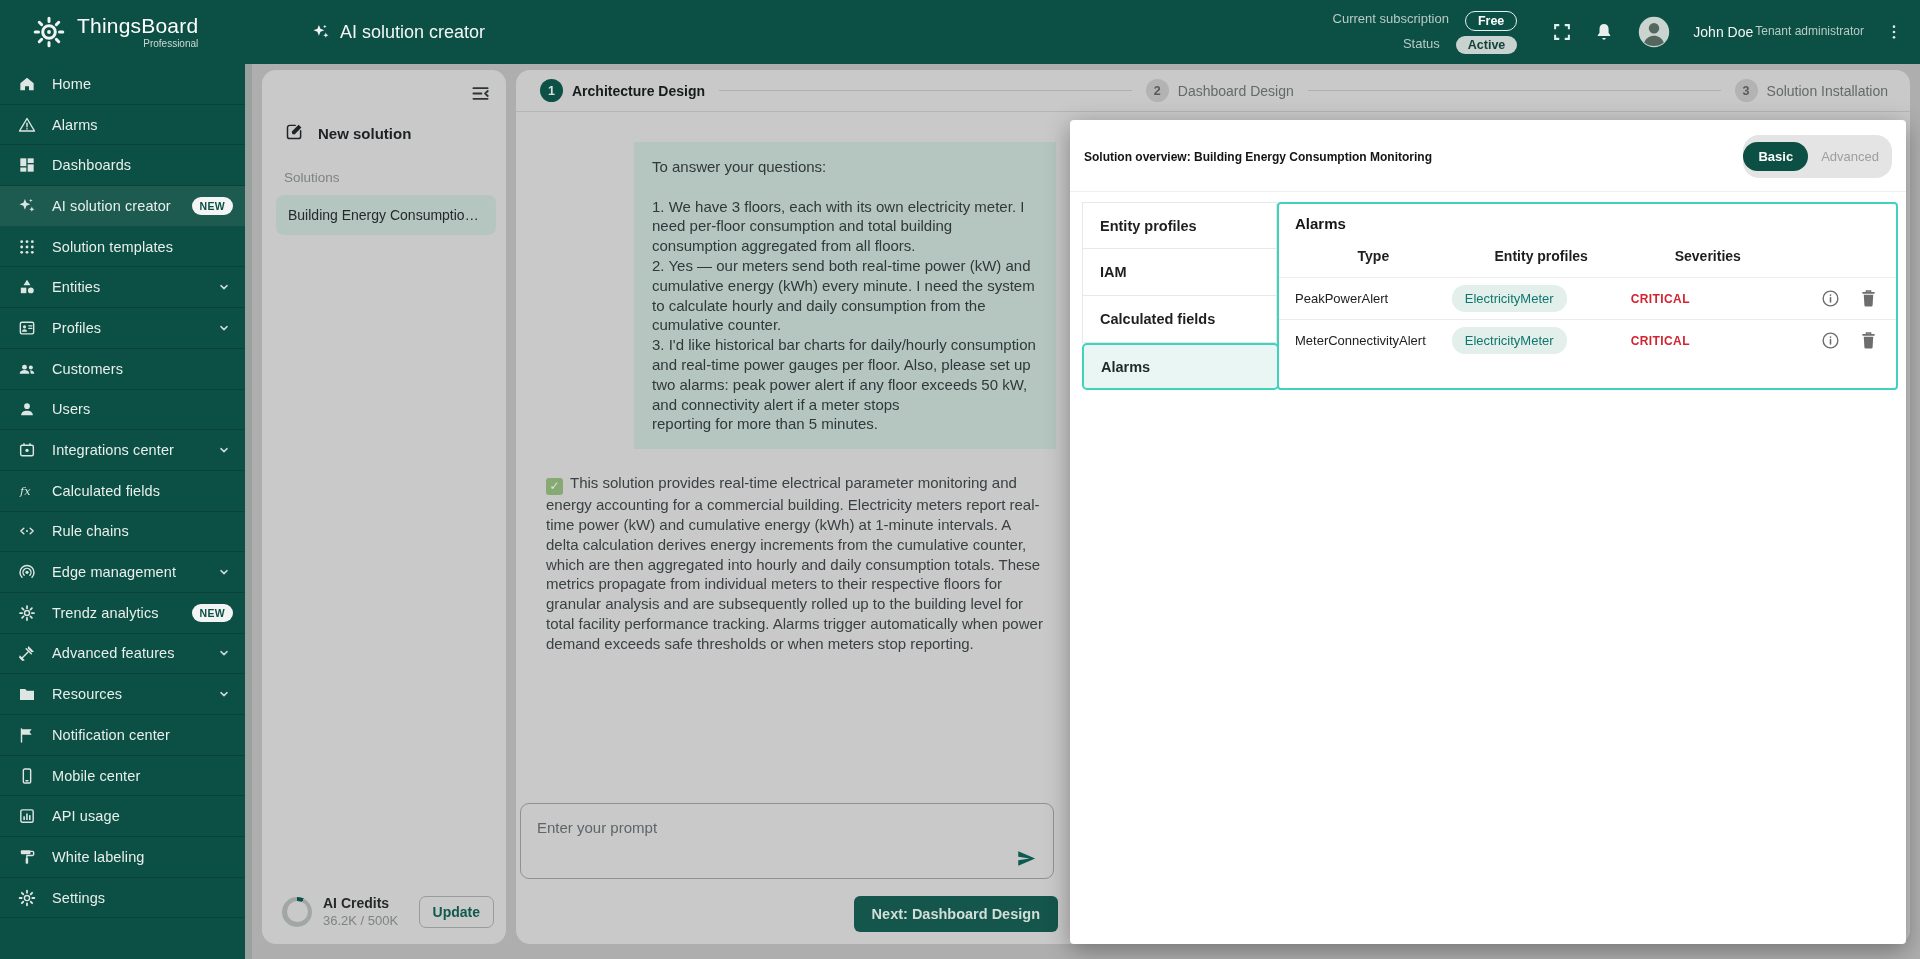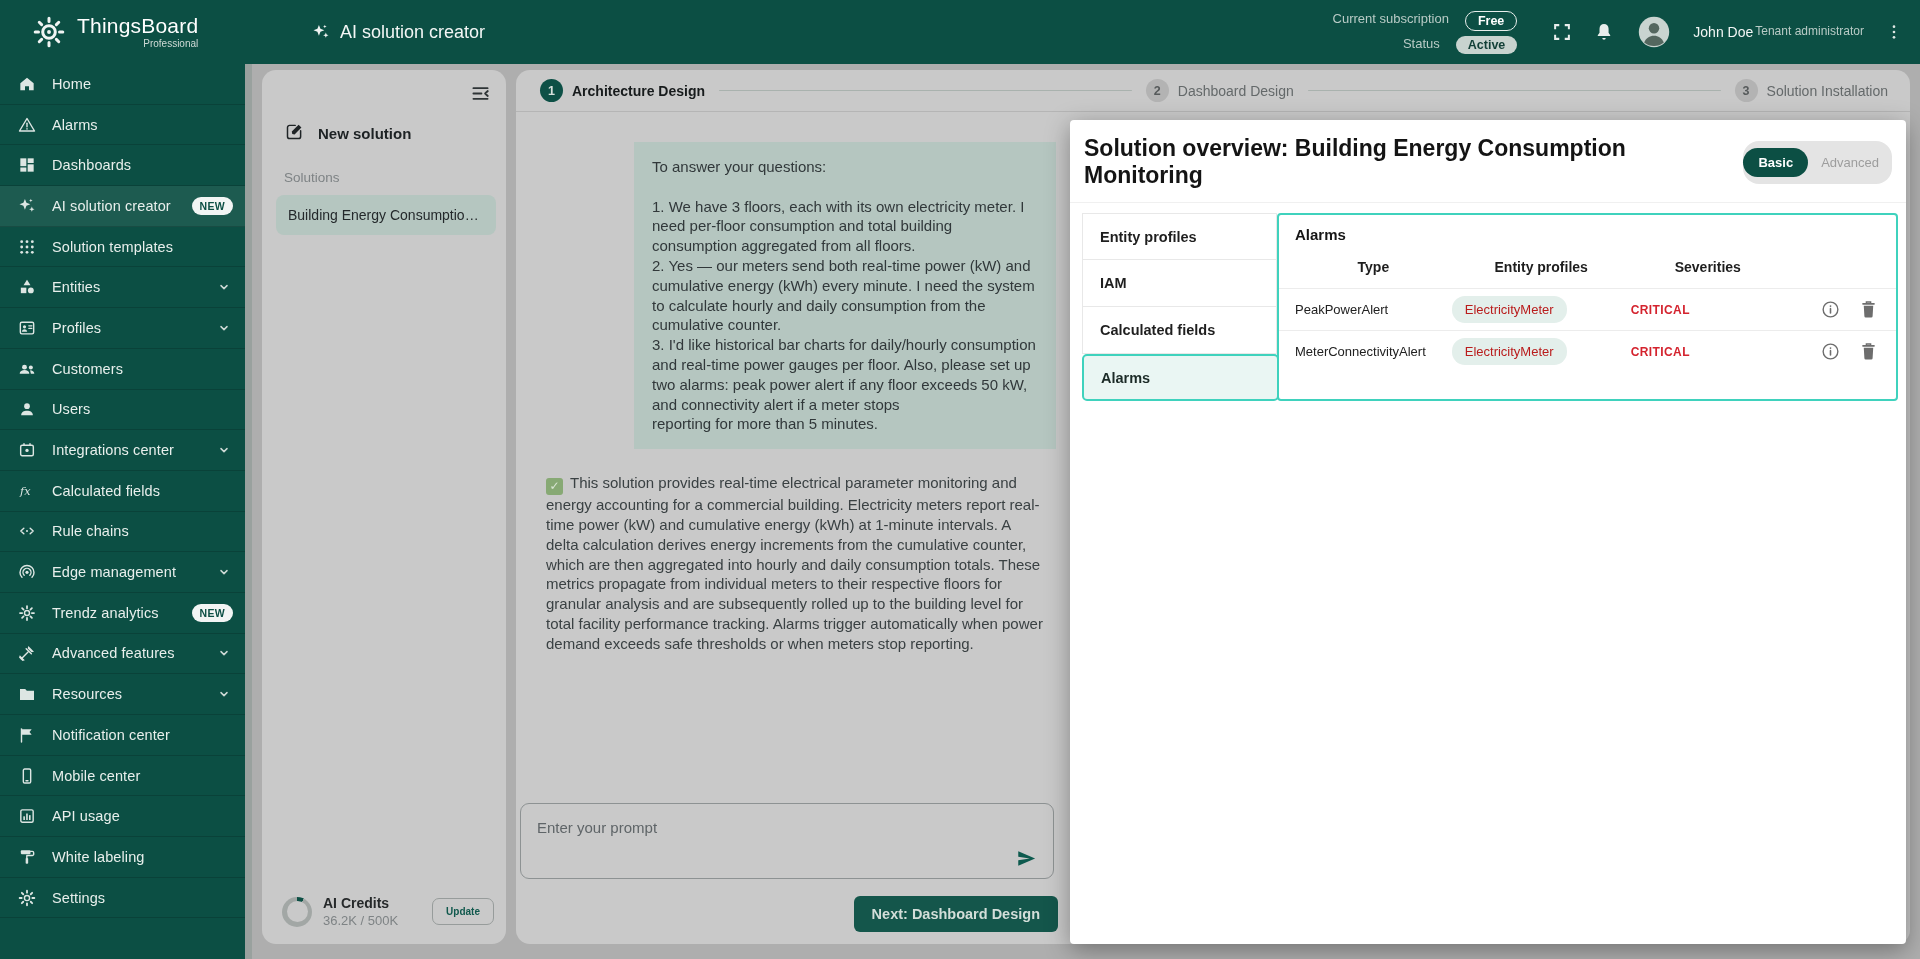--- a/index.html
+++ b/index.html
@@ -69,21 +69,21 @@
     margin:0 10px 6px 14px;background:#b5c6c0;border-radius:8px;padding:12px 12px;
     font-size:14px;color:#24292b;white-space:nowrap;overflow:hidden;text-overflow:ellipsis;cursor:pointer;
   }
   .credits-row{margin-top:auto;display:flex;align-items:center;gap:11px;padding:0 12px 16px 20px}
   .ring{width:30px;height:30px;border-radius:50%;position:relative;flex:0 0 30px}
   .ring::after{content:"";position:absolute;inset:4.5px;border-radius:50%;background:#c9c9c9}
   .credits-text{display:flex;flex-direction:column;gap:2px}
   .credits-label{font-size:14px;font-weight:bold;color:#26292a}
   .credits-value{font-size:13px;color:#7e8385}
   .update-btn{margin-left:auto;background:transparent;border:1px solid #979c9b;border-radius:7px;
-    padding:7px 13px;font-size:10px;font-weight:bold;color:#11594d;cursor:pointer;
+    padding:7px 13px;font-size:14px;font-weight:bold;color:#11594d;cursor:pointer;
     font-family:"Liberation Sans","DejaVu Sans",sans-serif}
 
   
   #main-panel{
     position:absolute;left:516px;top:70px;width:1394px;height:874px;
     background:#c9c9c9;border-radius:14px;box-sizing:border-box;overflow:hidden;z-index:4;
   }
   #stepper{height:42px;border-bottom:1px solid #b5b5b5;display:flex;align-items:center;padding:0 22px 0 24px;box-sizing:border-box}
   .step{display:flex;align-items:center;gap:9px;white-space:nowrap}
   .step-circle{width:23px;height:23px;border-radius:50%;font-size:12.5px;font-weight:bold;
@@ -115,21 +115,21 @@
     font-size:14.5px;font-weight:bold;cursor:pointer;font-family:"Liberation Sans","DejaVu Sans",sans-serif}
 
   
   #overview-panel{
     position:absolute;left:1070px;top:120px;width:836px;height:824px;background:#ffffff;
     border-radius:4px;box-shadow:0 6px 24px rgba(0,0,0,.35);z-index:10;box-sizing:border-box;
     display:flex;flex-direction:column;
   }
   .ov-header{display:flex;align-items:center;justify-content:space-between;
     padding:15px 14px 13px 14px;border-bottom:1px solid #f0f0f0}
-  .ov-title{font-size:23px;font-weight:bold;color:#141414;margin:0}
+  .ov-title{font-size:12px;font-weight:bold;color:#141414;margin:0}
   .ov-toggle{background:#e4e4e4;border-radius:16px;height:43px;display:flex;align-items:center}
   .ov-toggle .on{background:#0c4f44;color:#fff;border-radius:16px;height:29px;line-height:29px;
     padding:0 15px;font-size:13px;font-weight:bold;cursor:pointer}
   .ov-toggle .off{color:#9d9d9d;padding:0 13px;font-size:13px;cursor:pointer}
   .ov-body{display:flex;padding:10px 8px 0 12px}
   #ov-tabs{width:195px;flex:0 0 195px;box-sizing:border-box}
   .ov-tab{height:47px;box-sizing:border-box;display:flex;align-items:center;padding-left:17px;
     border:1px solid #e8e8e8;border-top-width:0;font-size:14.5px;font-weight:600;color:#1f1f1f;
     background:#fff;cursor:pointer}
   .ov-tab:first-child{border-top-width:1px}
@@ -139,21 +139,21 @@
     padding-top:11px;overflow:hidden;background:#fff}
   .ov-content h2{margin:0 0 4px 16px;font-size:15px;font-weight:bold;color:#161616}
   .ov-table{width:100%;border-collapse:collapse}
   .ov-table th{text-align:center;font-size:14px;font-weight:bold;color:#1e1e1e;padding:12px 0 13px 0}
   .ov-table th:first-child,.ov-table td:first-child{padding-left:16px;width:28%}
   .ov-table th:nth-child(2),.ov-table td:nth-child(2){width:29%}
   .ov-table th:nth-child(3),.ov-table td:nth-child(3){width:25%}
   .ov-table tbody tr{border-top:1px solid #ececec}
   .ov-table td{padding:7px 0;font-size:13px;color:#212121;height:26px}
   .chip{display:inline-block;background:#e3efeb;border-radius:13px;padding:6px 13px;
-    font-size:13px;color:#b91c1c}
+    font-size:13px;color:#0f766e}
   .severity{font-weight:bold;font-size:12px;letter-spacing:.4px}
   .row-actions{display:flex;justify-content:flex-end;gap:17px;padding-right:17px;align-items:center}
   .act-icon{width:21px;height:21px;color:#6d6d6d;cursor:pointer}
 </style>
 </head>
 <body>
 
 <header id="topbar">
   <div class="brand">
     <span class="icon logo-icon">

